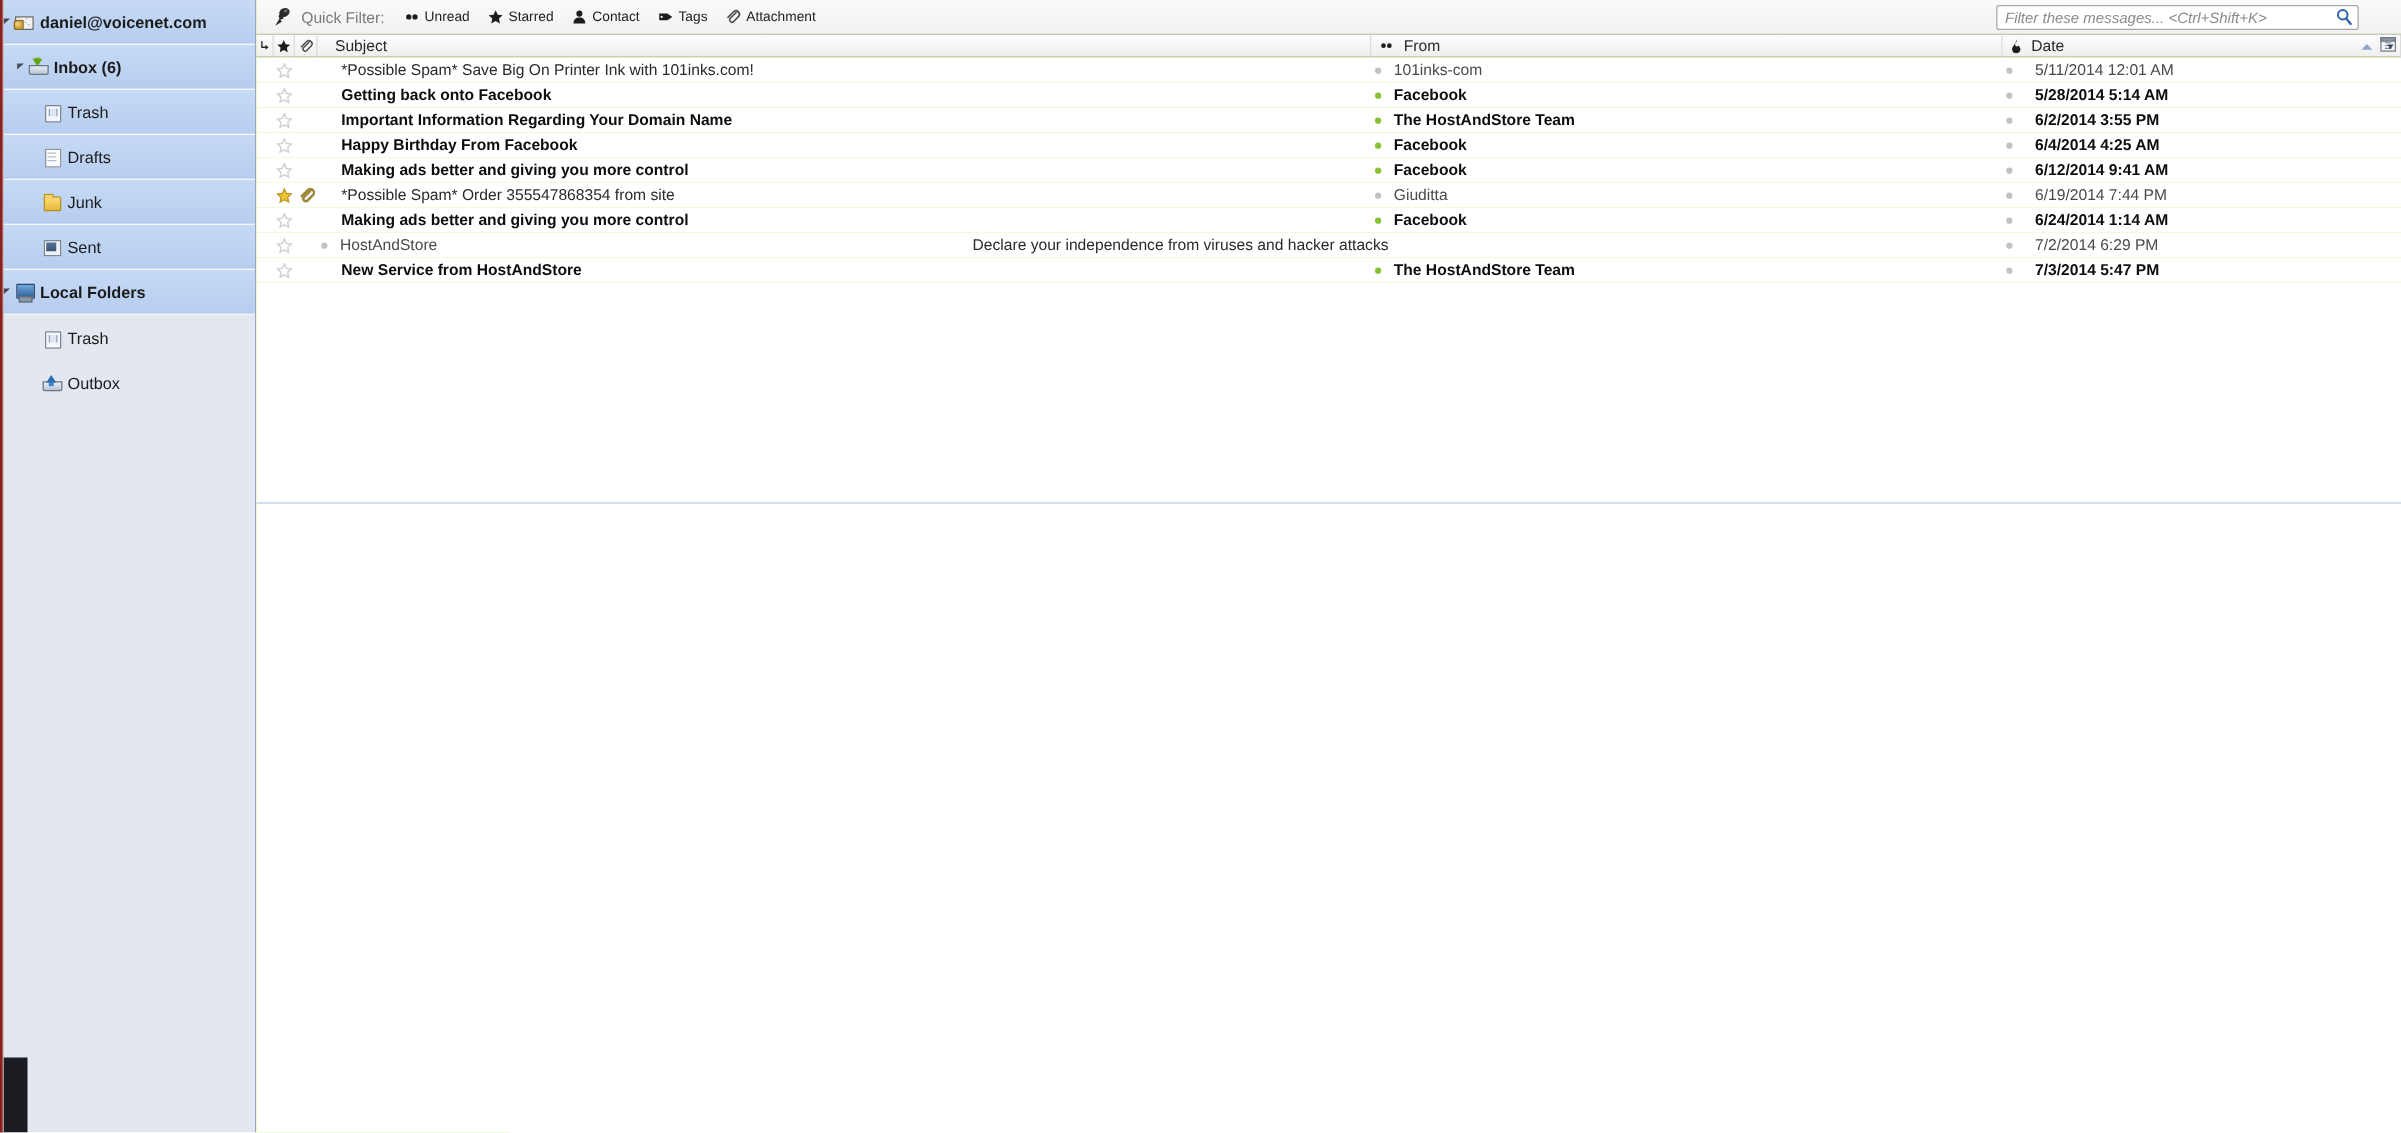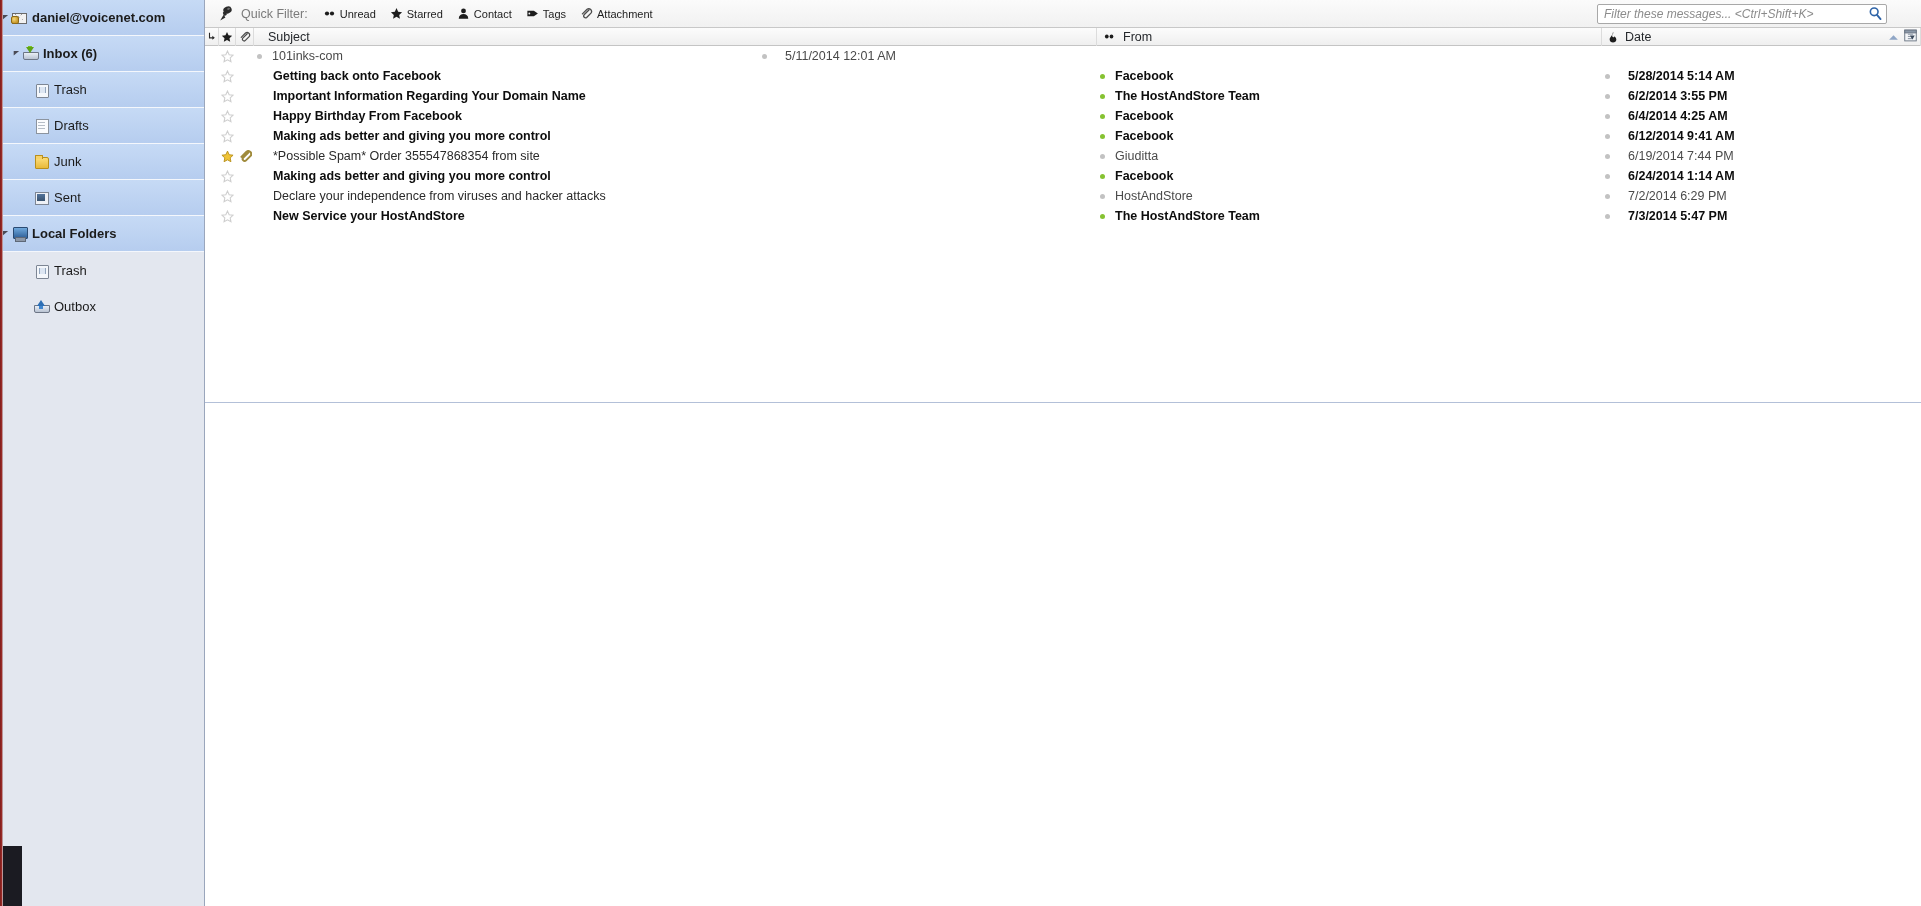--- a/index.html
+++ b/index.html
@@ -567,20 +567,21 @@
 
       <div id="msg-rows">
           <div class="msg-row">
             <div class="cell c-thread"></div>
             <div class="cell c-star">
               <svg viewBox="0 0 14 14" class="star-o">
                 <path d="M7 1.2 L8.8 5.1 L13 5.6 L9.9 8.5 L10.7 12.6 L7 10.6 L3.3 12.6 L4.1 8.5 L1 5.6 L5.2 5.1 Z" fill="none" stroke="#cfcfcf" stroke-width="1.2"></path>
               </svg>
             </div>
             <div class="cell c-att"></div>
+            <div class="cell c-subj">*Possible Spam* Save Big On Printer Ink with 101inks.com!</div>
             <div class="cell c-from">
               <span class="dot"></span>
               <span class="txt">101inks-com</span>
             </div>
             <div class="cell c-date">
               <span class="dot"></span>
               <span class="txt">5/11/2014 12:01 AM</span>
             </div>
           </div>
           <div class="msg-row unread">
@@ -696,39 +697,39 @@
             </div>
           </div>
           <div class="msg-row">
             <div class="cell c-thread"></div>
             <div class="cell c-star">
               <svg viewBox="0 0 14 14" class="star-o">
                 <path d="M7 1.2 L8.8 5.1 L13 5.6 L9.9 8.5 L10.7 12.6 L7 10.6 L3.3 12.6 L4.1 8.5 L1 5.6 L5.2 5.1 Z" fill="none" stroke="#cfcfcf" stroke-width="1.2"></path>
               </svg>
             </div>
             <div class="cell c-att"></div>
+            <div class="cell c-from">
+              <span class="dot"></span>
+              <span class="txt">HostAndStore</span>
+            </div>
             <div class="cell c-subj">Declare your independence from viruses and hacker attacks</div>
-            <div class="cell c-from">
-              <span class="dot"></span>
-              <span class="txt">HostAndStore</span>
-            </div>
             <div class="cell c-date">
               <span class="dot"></span>
               <span class="txt">7/2/2014 6:29 PM</span>
             </div>
           </div>
           <div class="msg-row unread">
             <div class="cell c-thread"></div>
             <div class="cell c-star">
               <svg viewBox="0 0 14 14" class="star-o">
                 <path d="M7 1.2 L8.8 5.1 L13 5.6 L9.9 8.5 L10.7 12.6 L7 10.6 L3.3 12.6 L4.1 8.5 L1 5.6 L5.2 5.1 Z" fill="none" stroke="#cfcfcf" stroke-width="1.2"></path>
               </svg>
             </div>
             <div class="cell c-att"></div>
-            <div class="cell c-subj">New Service your HostAndStore</div>
+            <div class="cell c-subj">New Service from HostAndStore</div>
             <div class="cell c-from">
               <span class="dot unread-dot"></span>
               <span class="txt">The HostAndStore Team</span>
             </div>
             <div class="cell c-date">
               <span class="dot"></span>
               <span class="txt">7/3/2014 5:47 PM</span>
             </div>
           </div>
         </div>

